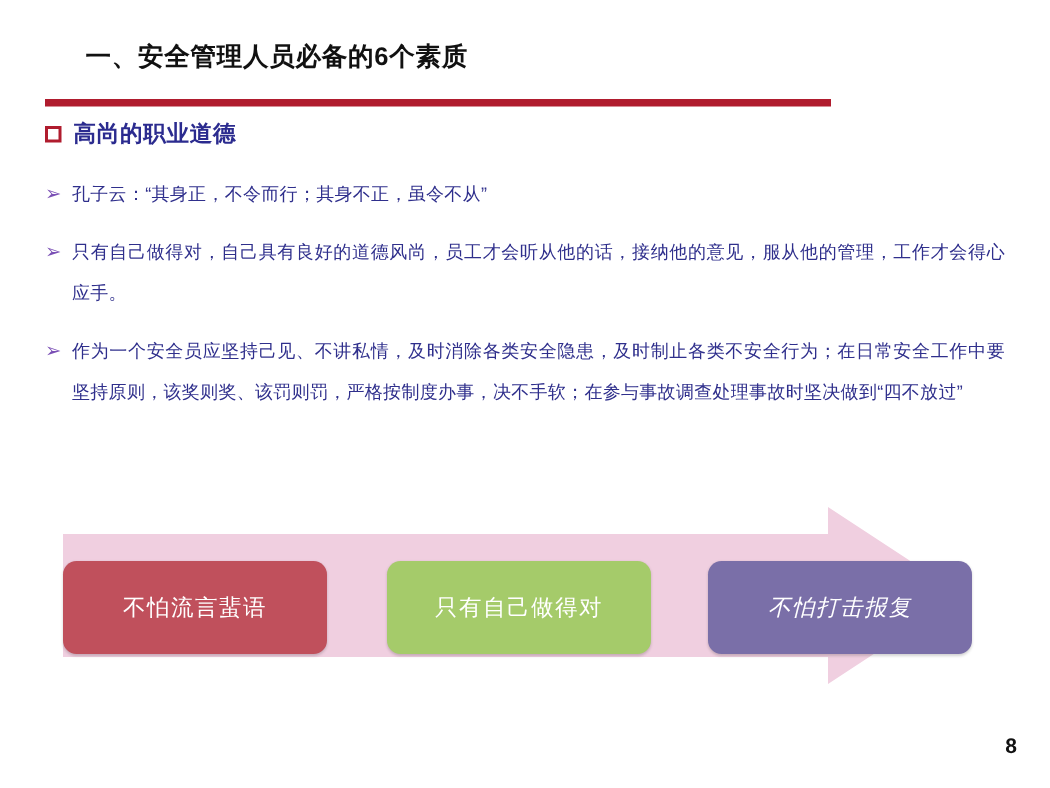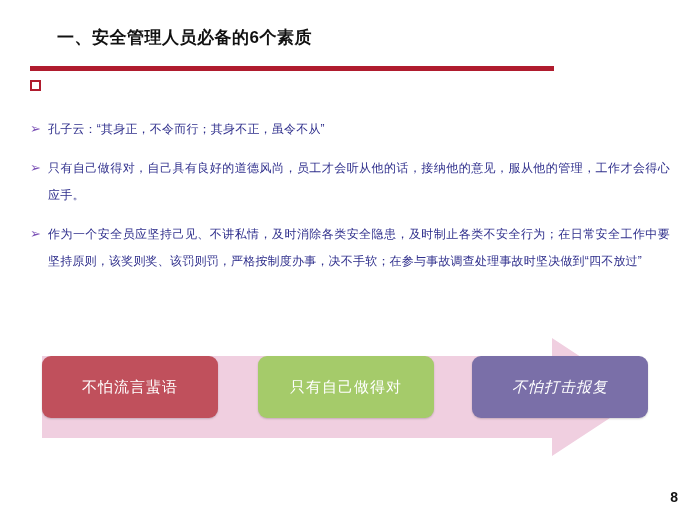--- a/index.html
+++ b/index.html
@@ -99,21 +99,21 @@
     position: absolute;
     left: 42px;
     top: 338px;
     width: 600px;
     height: 118px;
   }
   .arrow-banner svg { display: block; }
   .chips {
     position: absolute;
     left: 42px;
-    top: 356px;
+    top: 374px;
     width: 616px;
     height: 62px;
     padding-left: 35px;
   }
   .chip {
     position: absolute;
     top: 0;
     height: 62px;
     border-radius: 9px;
     display: flex;
@@ -148,20 +148,21 @@
 </head>
 <body>
 
 <div class="slide">
 
   <div class="title">一、安全管理人员必备的6个素质</div>
   <div class="title-rule" style="background: rgb(176, 28, 46);"></div>
 
   <div class="subhead">
     <span class="marker"></span>
+    <span class="subhead-text">高尚的职业道德</span>
   </div>
 
   <div class="bullets">
     <div class="bullet b1">
       <span class="arrow">➢</span>
       <span class="btext">孔子云：“其身正，不令而行；其身不正，虽令不从”</span>
     </div>
     <div class="bullet">
       <span class="arrow">➢</span>
       <span class="btext">只有自己做得对，自己具有良好的道德风尚，员工才会听从他的话，接纳他的意见，服从他的管理，工作才会得心应手。</span>

